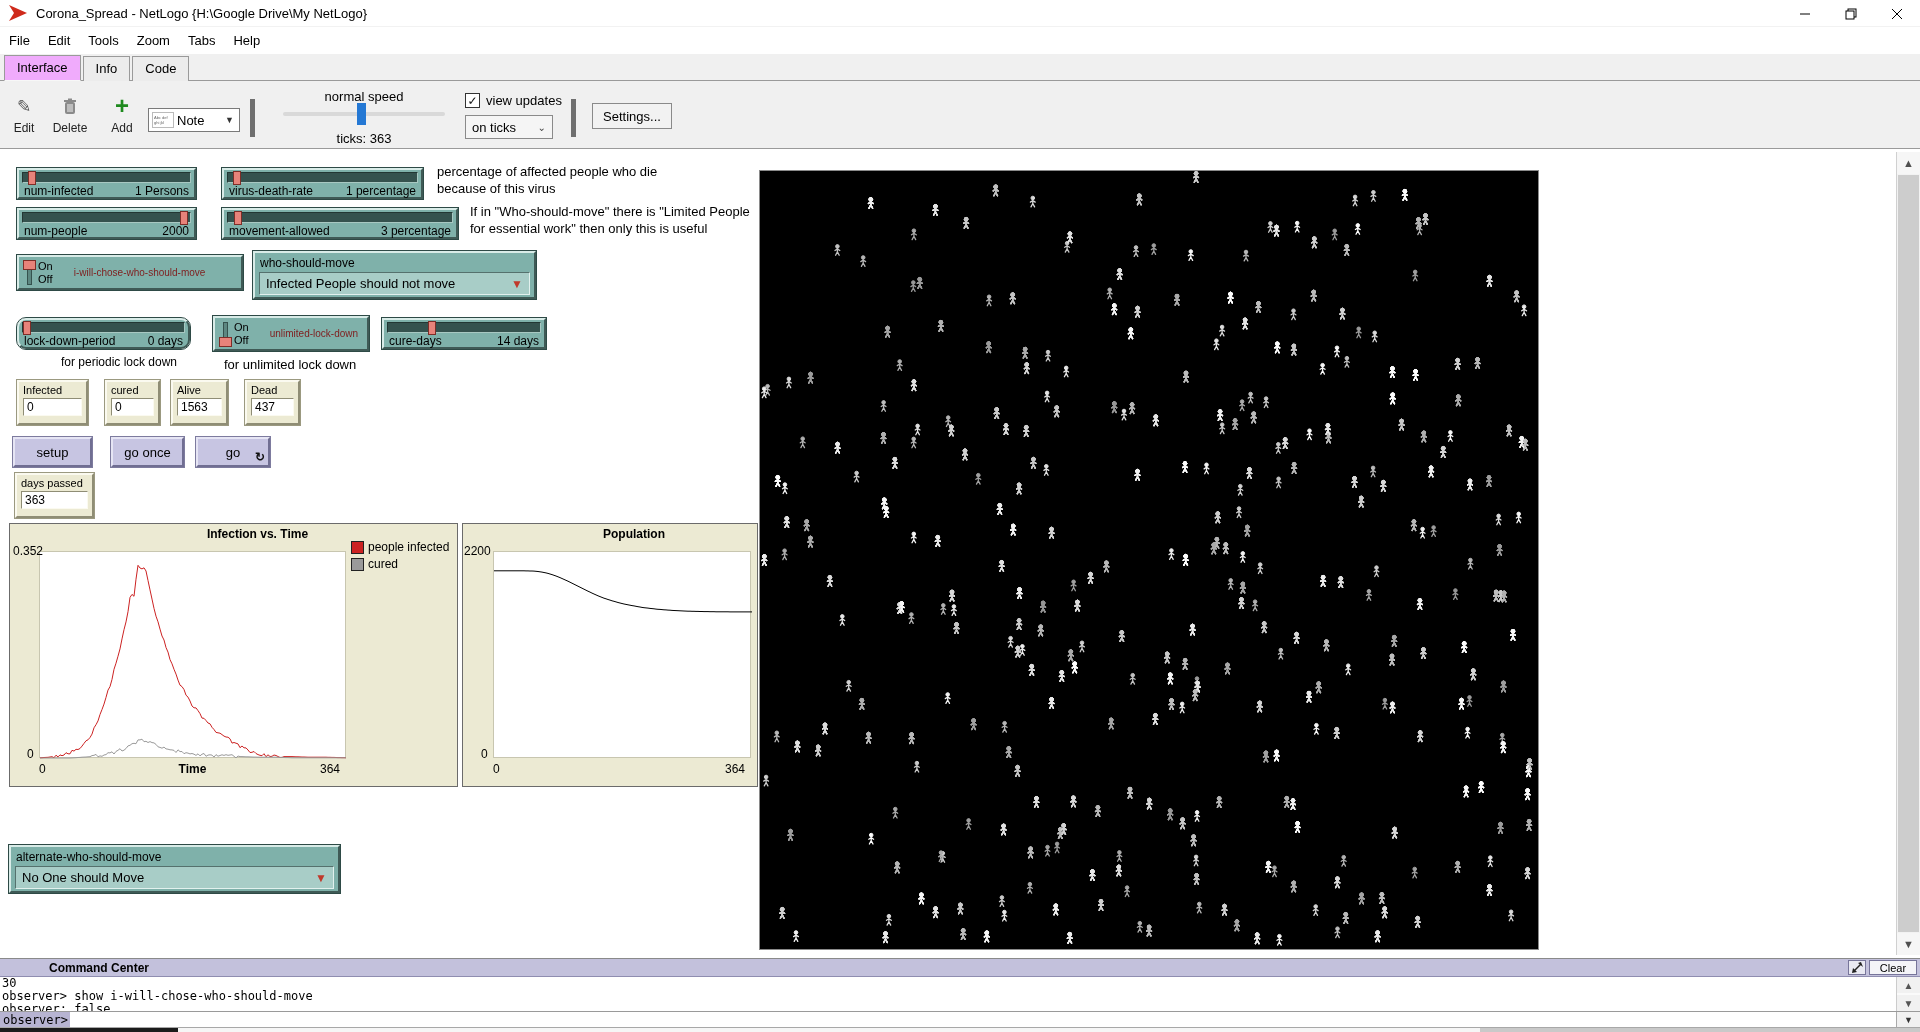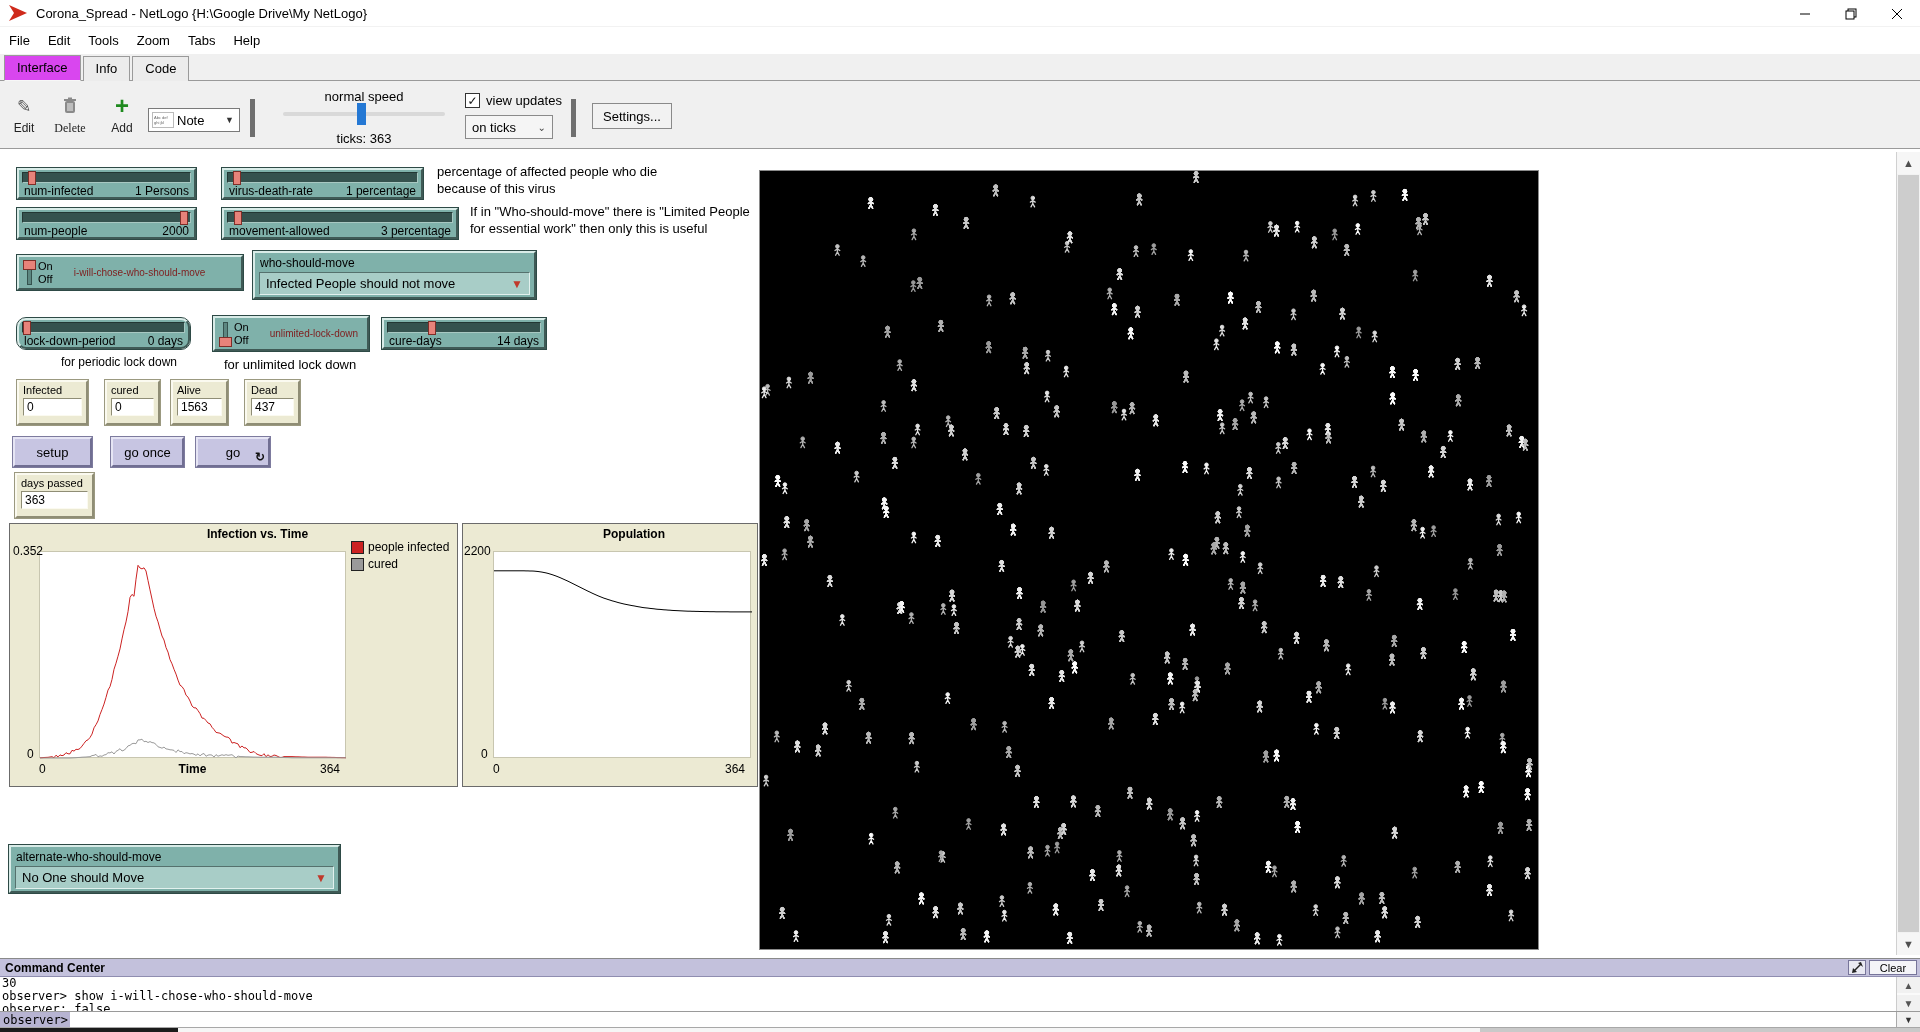--- a/index.html
+++ b/index.html
@@ -19,30 +19,30 @@
   
   .menubar { position:absolute; top:27px; left:0; right:0; height:27px; background:#fff;
              display:flex; align-items:center; font-size:13px; color:#000; }
   .menu-item { padding:4px 9px; cursor:default; }
 
   
   .tabbar { position:absolute; top:54px; left:0; right:0; height:27px; background:#f0f0f0;
             border-bottom:1px solid #9a9a9a; display:flex; align-items:flex-end; padding-left:4px; }
   .tab { font-size:13px; color:#000; padding:4px 12px 5px; border:1px solid #9a9a9a; border-bottom:none;
          background:#ececec; margin-right:2px; position:relative; top:1px; }
-  .tab.active { background:#d946ef; border-bottom:1px solid #f7f7f7; font-size:13px; }
+  .tab.active { background:#f0abfc; border-bottom:1px solid #f7f7f7; font-size:13px; }
 
   
   .toolbar { position:absolute; top:81px; left:0; right:0; height:68px; background:#f0f0f0;
              border-bottom:1px solid #9a9a9a; }
   .tool-btn { position:absolute; top:6px; width:44px; height:56px; display:flex; flex-direction:column;
               align-items:center; justify-content:center; gap:4px; font-size:12px; color:#222; }
   .tool-btn .glyph { height:22px; display:flex; align-items:center; justify-content:center; }
   #tb-edit { left:2px; }
-  #tb-delete { left:48px;font-family:Liberation Serif, serif; }
+  #tb-delete { left:48px; }
   #tb-add { left:100px; }
   .plus-glyph { color:#1e8a1e; font-size:24px; font-weight:bold; line-height:20px; }
   .pencil-glyph { font-size:17px; color:#555; transform:rotate(0deg); }
   .note-combo { position:absolute; left:148px; top:27px; width:92px; height:24px; background:#fff;
                 border:1px solid #7a7a7a; display:flex; align-items:center; font-size:13px; }
   .note-mini { width:22px; height:16px; margin:0 3px; border:1px solid #bbb; font-size:4px; line-height:5px;
                color:#666; padding:2px 1px; overflow:hidden; }
   .note-combo .arr { margin-left:auto; padding-right:5px; font-size:9px; color:#333; }
   .tb-sep { position:absolute; top:18px; width:5px; height:38px; background:#6f6f6f; }
   #sep1 { left:250px; } #sep2 { left:571px; }
@@ -118,21 +118,21 @@
 
   
   .vscroll { position:absolute; background:#f2f2f2; border-left:1px solid #d0d0d0; }
   .scroll-arrow { position:absolute; left:0; width:100%; height:22px; background:#f6f6f6; color:#505050;
                   display:flex; align-items:center; justify-content:center; font-size:11px; }
   .scroll-thumb { position:absolute; left:1px; right:1px; background:#cdcdcd; }
 
   
   .cc { position:absolute; top:958px; left:0; width:1920px; height:74px; border-top:1px solid #8a8a8a; background:#fff; }
   .cc-header { position:absolute; top:0; left:0; right:0; height:18px; background:#c3c1dc;
-               border-bottom:1px solid #8f8db0; display:flex; align-items:center; }
+               border-bottom:1px solid #8f8db0; display:flex; align-items:center;padding-left:44px; }
   .cc-title { font-size:12px; font-weight:bold; color:#000; margin-left:5px; }
   .cc-expand { position:absolute; right:54px; top:1px; width:18px; height:15px; background:#e9e9f2;
                border:1px solid #77759a; display:flex; align-items:center; justify-content:center; }
   .cc-clear { position:absolute; right:3px; top:1px; width:48px; height:15px; background:#f4f4f8;
               border:1px solid #77759a; font-size:11px; display:flex; align-items:center; justify-content:center; }
   .cc-output { position:absolute; top:18px; left:0; right:24px; height:34px; background:#fff; overflow:hidden;
                font-family:"DejaVu Sans Mono", monospace; font-size:12px; line-height:13px; color:#000; padding-left:2px; }
   .cc-scroll { position:absolute; right:0; top:18px; width:24px; height:34px; background:#fafafa; border-left:1px solid #ccc; }
   .cc-scroll .up, .cc-scroll .dn { position:absolute; left:0; width:100%; height:16px; color:#555;
                display:flex; align-items:center; justify-content:center; font-size:10px; background:#f1f1f1; }

